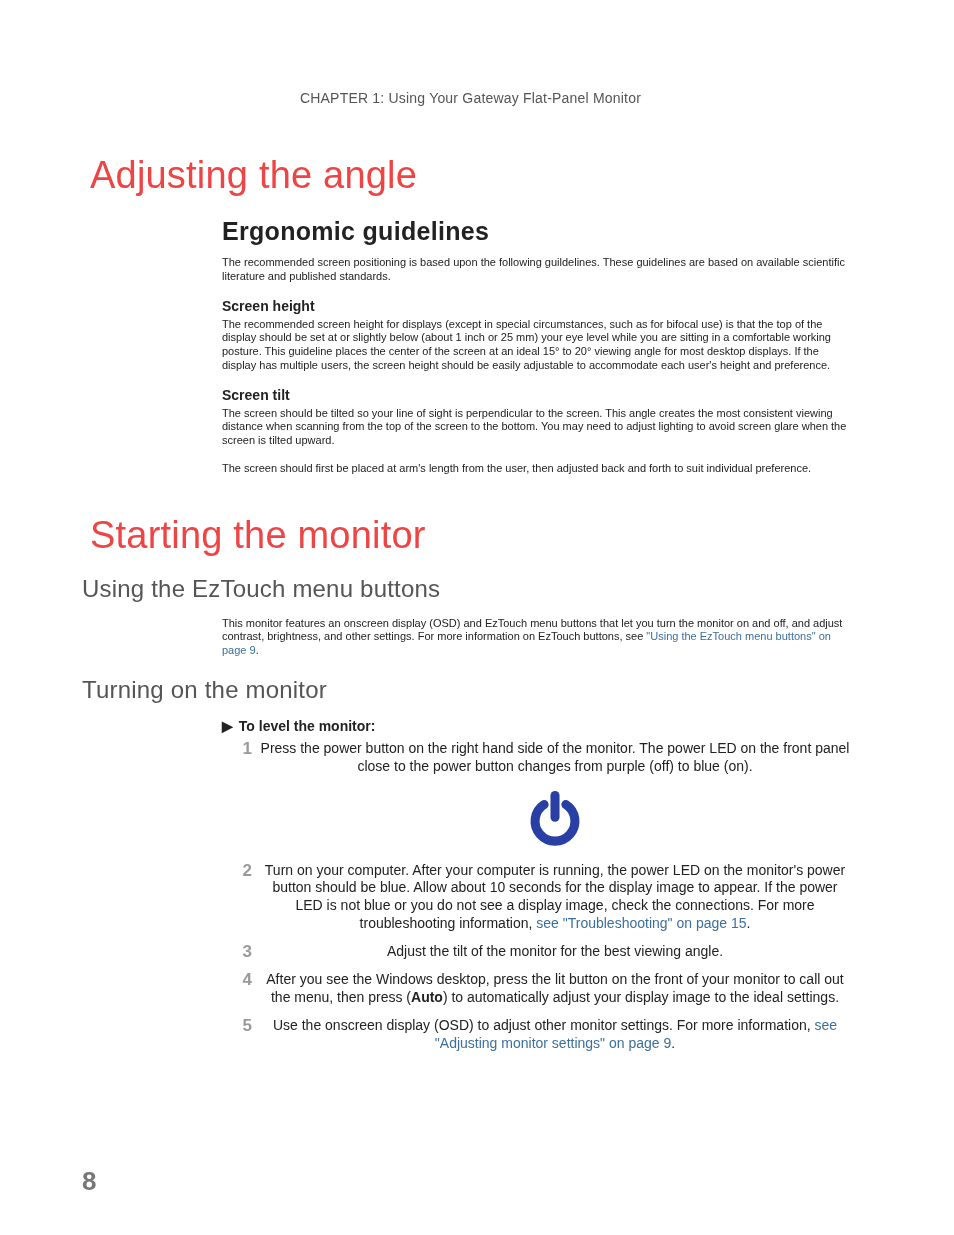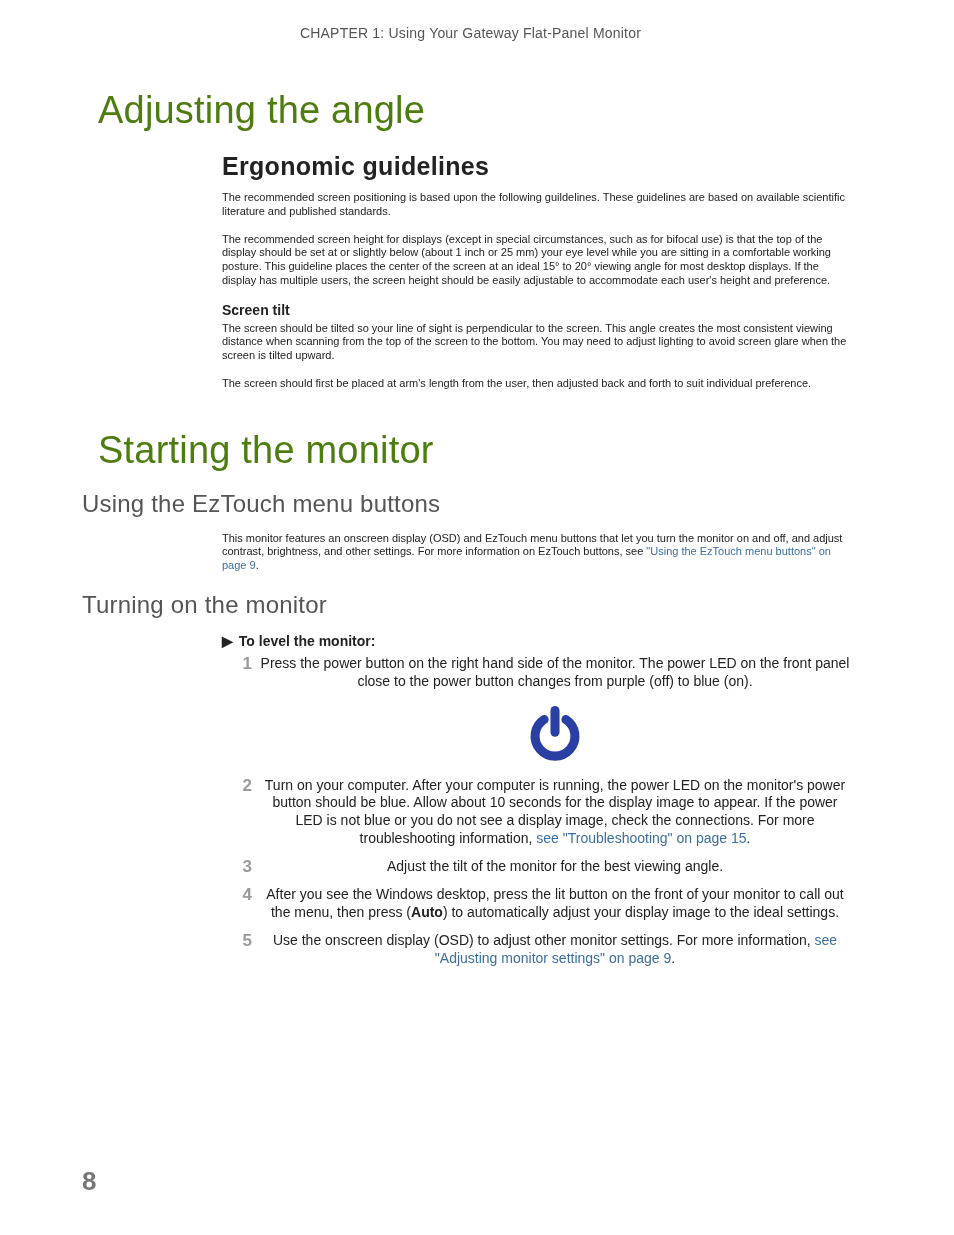--- a/index.html
+++ b/index.html
@@ -9,36 +9,36 @@
     width: 954px;
     height: 1235px;
     position: relative;
     font-family: "Segoe UI", "Helvetica Neue", Arial, sans-serif;
     color: #222;
   }
   .page {
     position: relative;
     width: 954px;
     height: 1235px;
-    padding: 25px 95px 0 82px;
+    padding: 90px 95px 0 82px;
     box-sizing: border-box;
   }
   .chapter-header {
     text-align: center;
     font-size: 14px;
     color: #555;
     letter-spacing: .2px;
     margin: 0 0 48px 0;
     font-weight: 400;
   }
   h1.section {
     font-size: 38px;
     font-weight: 300;
-    color: #4d7c0f;
-    margin: 0 0 20px 16px;
+    color: #ef4444;
+    margin: 0 0 20px 8px;
     letter-spacing: .2px;
   }
   h1.section.tight { margin-top: 38px; margin-bottom: 18px; }
   .indented {
     margin-left: 140px;
     width: 630px;
   }
   h2.sub-a {
     font-size: 25px;
     font-weight: 600;
@@ -120,20 +120,21 @@
 <div class="page">
 
   <div class="chapter-header">CHAPTER 1: Using Your Gateway Flat-Panel Monitor</div>
 
   <h1 class="section">Adjusting the angle</h1>
 
   <div class="indented">
     <h2 class="sub-a">Ergonomic guidelines</h2>
     <p class="body">The recommended screen positioning is based upon the following guildelines. These guidelines are based on available scientific literature and published standards.</p>
 
+    <div class="run-in-head">Screen height</div>
     <p class="body">The recommended screen height for displays (except in special circumstances, such as for bifocal use) is that the top of the display should be set at or slightly below (about 1 inch or 25 mm) your eye level while you are sitting in a comfortable working posture. This guideline places the center of the screen at an ideal 15° to 20° viewing angle for most desktop displays. If the display has multiple users, the screen height should be easily adjustable to accommodate each user's height and preference.</p>
 
     <div class="run-in-head">Screen tilt</div>
     <p class="body">The screen should be tilted so your line of sight is perpendicular to the screen. This angle creates the most consistent viewing distance when scanning from the top of the screen to the bottom. You may need to adjust lighting to avoid screen glare when the screen is tilted upward.</p>
 
     <p class="body">The screen should first be placed at arm's length from the user, then adjusted back and forth to suit individual preference.</p>
   </div>
 
   <h1 class="section tight">Starting the monitor</h1>
 

